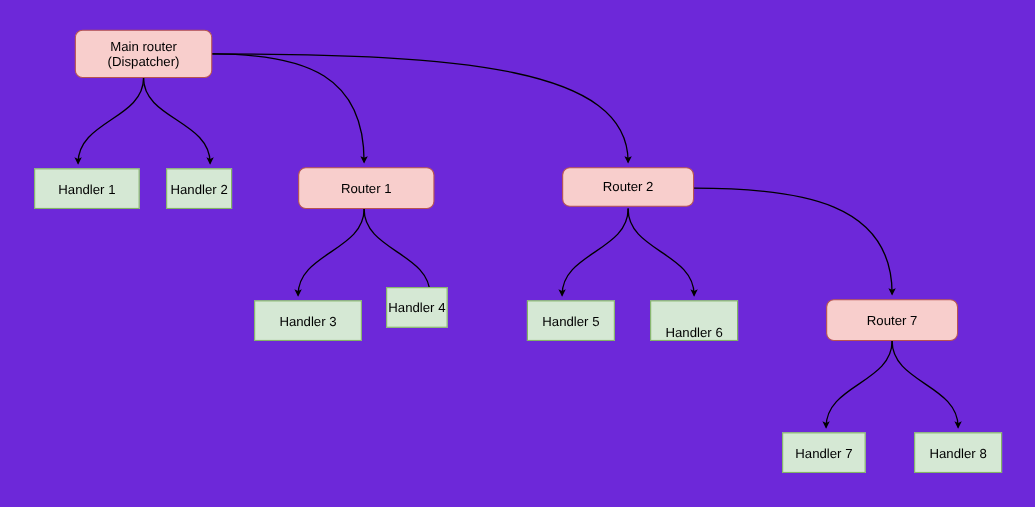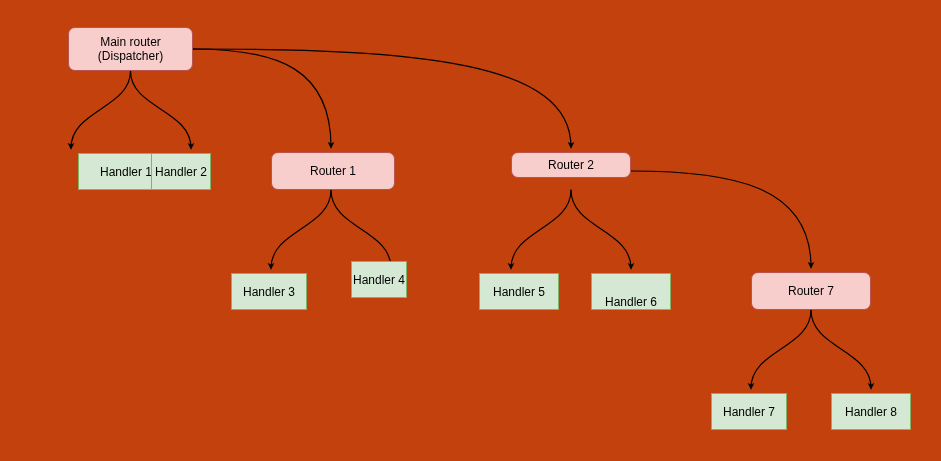--- a/index.html
+++ b/index.html
@@ -9,21 +9,21 @@
     background: #ffffff;
   }
   body {
     font-family: "Liberation Sans", sans-serif;
     -webkit-font-smoothing: antialiased;
   }
   #canvas {
     position: relative;
     width: 941px;
     height: 461px;
-    background: #c2410c;
+    background: #6d28d9;
     overflow: hidden;
   }
   #edge-layer {
     position: absolute;
     left: 0;
     top: 0;
     width: 941px;
     height: 461px;
     pointer-events: none;
   }
@@ -78,25 +78,25 @@
         <path d="M 571 190 C 571 228 631 230 631 268" fill="none" stroke="#000000" stroke-width="1.2" stroke-linecap="round" marker-end="url(#arrowhead)"></path>
         <path d="M 631 171 C 730 171 811 185 811 267" fill="none" stroke="#000000" stroke-width="1.2" stroke-linecap="round" marker-end="url(#arrowhead)"></path>
         <path d="M 811 310 C 811 348 751 350 751 388" fill="none" stroke="#000000" stroke-width="1.2" stroke-linecap="round" marker-end="url(#arrowhead)"></path>
         <path d="M 811 310 C 811 348 871 350 871 388" fill="none" stroke="#000000" stroke-width="1.2" stroke-linecap="round" marker-end="url(#arrowhead)"></path>
       </g>
   </svg>
 
   <div id="nodes">
       <div class="node node-router" style="left: 68px; top: 27px; width: 125px; height: 44px;"><span class="node-label">Main router
 (Dispatcher)</span></div>
-      <div class="node node-handler" style="left: 31px; top: 153px; width: 96px; height: 37px; margin-left: 47px;"><span class="node-label">Handler 1</span></div>
+      <div class="node node-handler" style="left: 31px; top: 153px; width: 96px; height: 37px;"><span class="node-label">Handler 1</span></div>
       <div class="node node-handler" style="left: 151px; top: 153px; width: 60px; height: 37px;"><span class="node-label">Handler 2</span></div>
       <div class="node node-router" style="left: 271px; top: 152px; width: 124px; height: 38px;"><span class="node-label">Router 1</span></div>
-      <div class="node node-router" style="left: 511px; top: 152px; width: 120px; height: 26px;"><span class="node-label">Router 2</span></div>
-      <div class="node node-handler" style="left: 231px; top: 273px; width: 76px; height: 37px;"><span class="node-label">Handler 3</span></div>
+      <div class="node node-router" style="left: 511px; top: 152px; width: 120px; height: 36px;"><span class="node-label">Router 2</span></div>
+      <div class="node node-handler" style="left: 231px; top: 273px; width: 98px; height: 37px;"><span class="node-label">Handler 3</span></div>
       <div class="node node-handler" style="left: 351px; top: 261px; width: 56px; height: 37px;"><span class="node-label">Handler 4</span></div>
       <div class="node node-handler" style="left: 479px; top: 273px; width: 80px; height: 37px;"><span class="node-label">Handler 5</span></div>
       <div class="node node-handler" style="left: 591px; top: 273px; width: 80px; height: 37px; align-items: flex-end;"><span class="node-label">Handler 6</span></div>
       <div class="node node-router" style="left: 751px; top: 272px; width: 120px; height: 38px;"><span class="node-label">Router 7</span></div>
       <div class="node node-handler" style="left: 711px; top: 393px; width: 76px; height: 37px;"><span class="node-label">Handler 7</span></div>
       <div class="node node-handler" style="left: 831px; top: 393px; width: 80px; height: 37px;"><span class="node-label">Handler 8</span></div>
     </div>
 
 </div>
 

